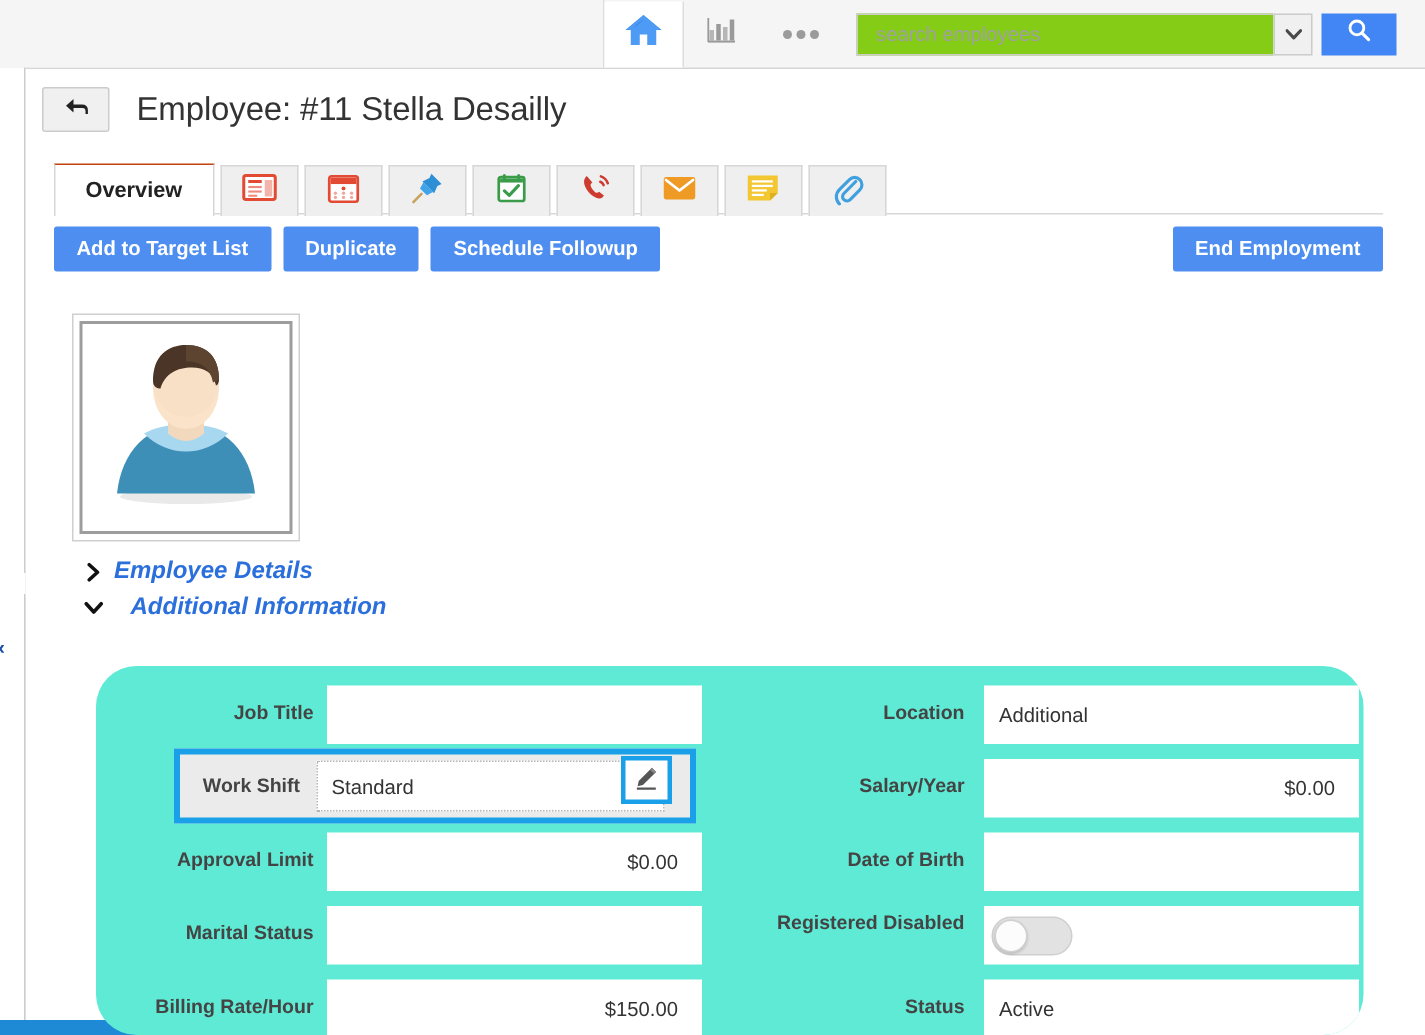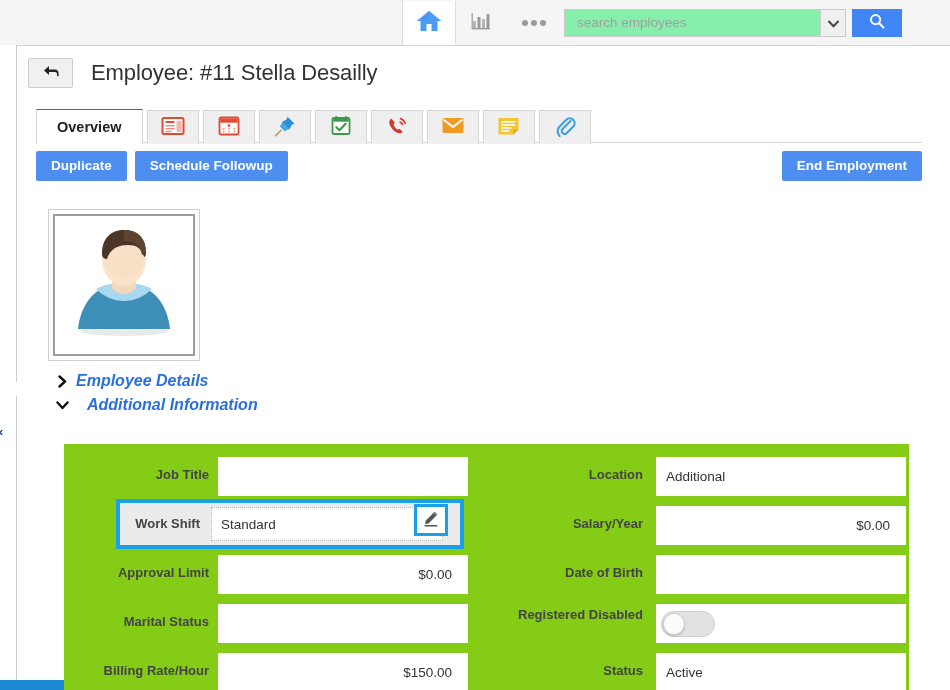--- a/index.html
+++ b/index.html
@@ -25,22 +25,22 @@
   }
   .chart-cell{
     width:50px;height:44px;display:flex;align-items:center;justify-content:center;
   }
   .dots-cell{width:56px;height:44px;display:flex;align-items:center;justify-content:center;}
   .dots{display:flex;gap:3px;}
   .dots i{width:6px;height:6px;border-radius:50%;background:#9b9b9b;display:block;}
 
   .searchwrap{display:flex;align-items:center;margin-left:2px;}
   .search-field{
-    width:256px;height:28px;background:#86efac;border:1px solid #cccccc;border-right:none;
-    display:flex;align-items:center;padding:0 10px;box-sizing:border-box;
+    width:278px;height:28px;background:#84cc16;border:1px solid #cccccc;border-right:none;
+    display:flex;align-items:center;padding:0 10px;box-sizing:border-box;margin-left:7px;
   }
   .search-field input{
     border:none;outline:none;width:100%;font-size:13.5px;
     font-family:"Liberation Sans",sans-serif;color:#555;background:transparent;
   }
   .search-field input::placeholder{color:#a0a0a0;}
   .search-drop{
     width:26px;height:28px;background:#f0f0f0;border:1px solid #cccccc;
     display:flex;align-items:center;justify-content:center;box-sizing:border-box;
   }
@@ -124,21 +124,21 @@
   }
   .section .slabel{
     margin-left:6px;font-size:16px;font-weight:bold;color:#2a6fdb;font-style:italic;
   }
   #sec-details{left:54px;top:372px;}
   #sec-additional{left:54px;top:396px;gap:11px;}
 
   
   .form-panel{
     position:absolute;left:64px;top:444px;width:845px;height:246px;
-    background:#84cc16;box-sizing:border-box;padding-top:13px;overflow:hidden;
+    background:#5eead4;box-sizing:border-box;padding-top:13px;overflow:hidden;border-radius:27px;
   }
   .frow{display:flex;height:49px;}
   .fcell{display:flex;align-items:flex-start;}
   .flabel{
     font-size:13px;font-weight:bold;color:#444;text-align:right;
     line-height:15px;padding-top:10px;box-sizing:border-box;
   }
   .fcell-left .flabel{width:145px;}
   .fcell-right .flabel{width:135px;}
   .fval{
@@ -352,20 +352,21 @@
     <div class="tab icon-tab">
       <span>
         <svg width="22" height="23" viewBox="0 0 22 23">
           <path d="M16.5 7 L8.6 15 C7.4 16.2 7.4 18 8.6 19.1 C9.8 20.3 11.6 20.3 12.8 19.1 L19.2 12.6 C21.1 10.7 21.1 7.6 19.2 5.7 C17.3 3.8 14.2 3.8 12.3 5.7 L5.6 12.4 C2.9 15.1 2.9 19.4 5.6 22" stroke="#3fa0e0" stroke-width="2.1" fill="none" stroke-linecap="round" stroke-linejoin="round"></path>
         </svg>
       </span>
     </div>
   </div>
 
   <div class="actions">
+    <button class="btn">Add to Target List</button>
     <button class="btn">Duplicate</button>
     <button class="btn">Schedule Followup</button>
   </div>
   <button class="btn btn-right">End Employment</button>
 
   <div class="avatar-frame">
     <div class="avatar-inner">
       <span>
         <svg width="124" height="124" viewBox="0 0 124 124">
           <ellipse cx="62" cy="110" rx="44" ry="5" fill="#e9e9e9"></ellipse>

